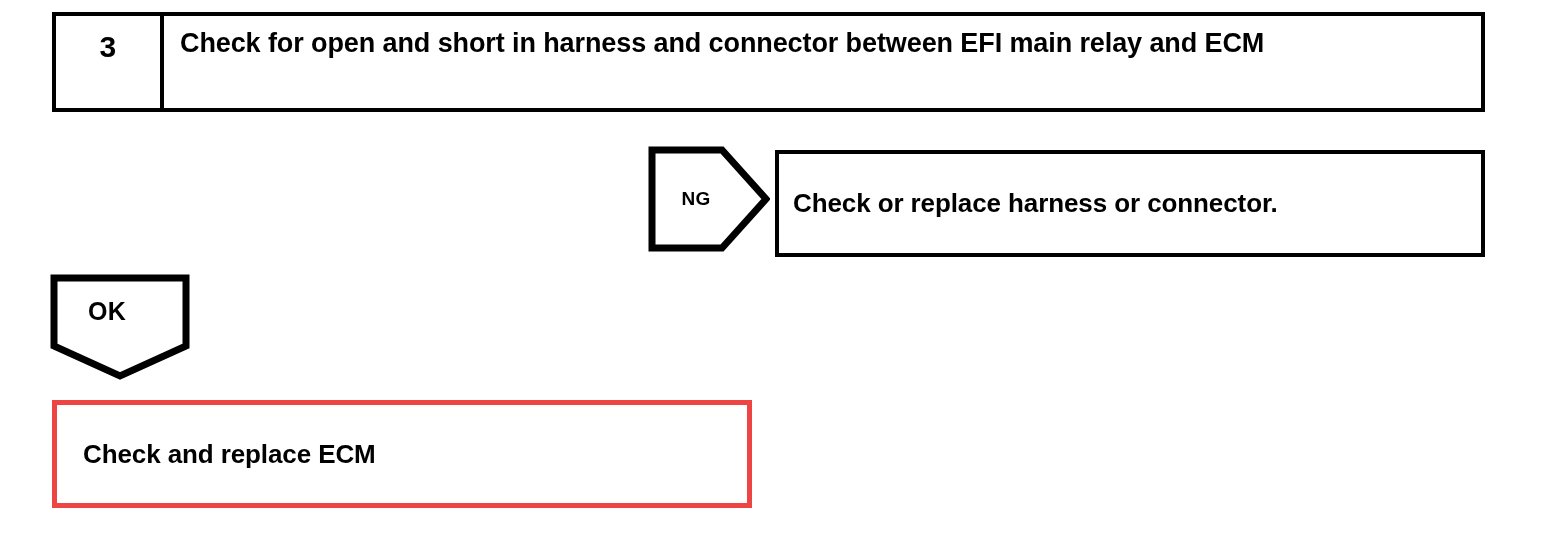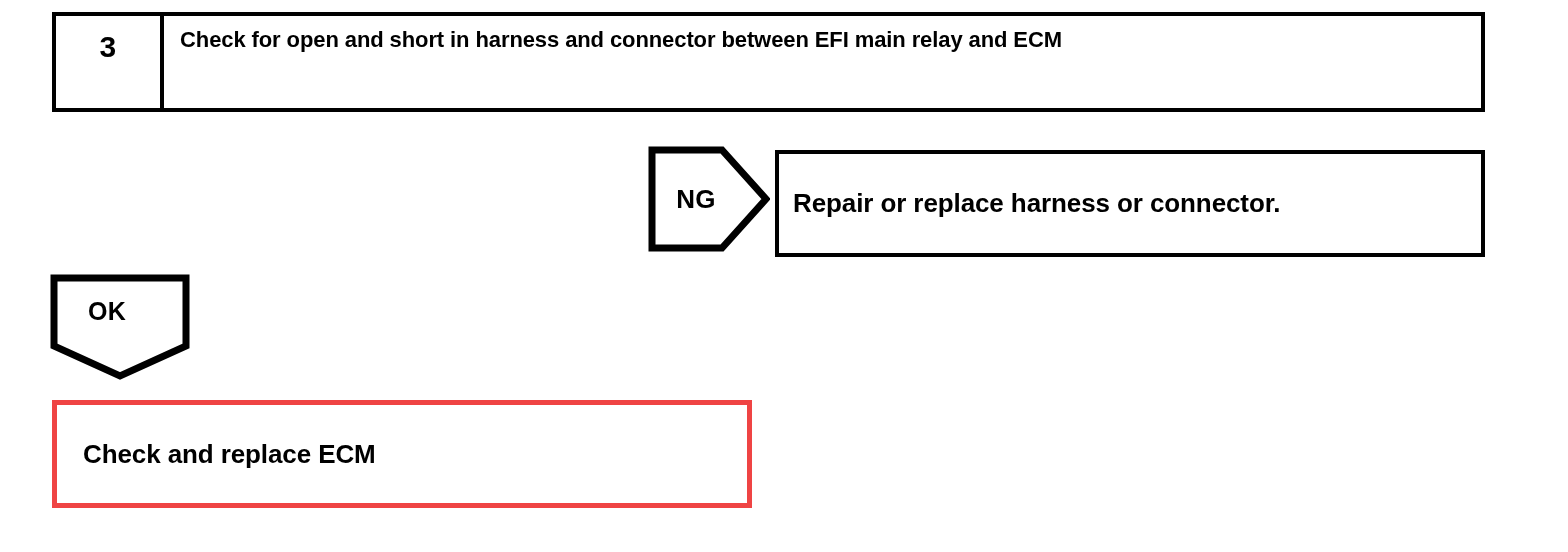--- a/index.html
+++ b/index.html
@@ -58,21 +58,21 @@
   .step-text-cell {
     position: absolute;
     left: 112px;
     top: 0;
     right: 0;
     height: 100%;
     display: flex;
     align-items: flex-start;
   }
   .step-text {
-    font-size: 22px;
+    font-size: 27px;
     font-weight: bold;
     line-height: 1.13;
     padding: 12px 14px 0 12px;
     letter-spacing: -0.1px;
   }
 
   
   .ng-arrow {
     position: absolute;
     left: 648px;
@@ -87,21 +87,21 @@
   }
   .ng-label {
     position: absolute;
     left: 0;
     top: 0;
     width: 96px;
     height: 106px;
     display: flex;
     align-items: center;
     justify-content: center;
-    font-size: 26px;
+    font-size: 19px;
     font-weight: bold;
     letter-spacing: 0.3px;
   }
 
   
   .repair-box {
     position: absolute;
     left: 775px;
     top: 150px;
     width: 710px;
@@ -181,21 +181,21 @@
   </div>
 
   <div class="ng-arrow">
     <svg viewBox="0 0 122 106" xmlns="http://www.w3.org/2000/svg" aria-hidden="true">
       <path d="M 4 4 L 74 4 L 118 53 L 74 102 L 4 102 Z" fill="#ffffff" stroke="#000000" stroke-width="7" stroke-linejoin="miter" vector-effect="non-scaling-stroke"></path>
     </svg>
     <span class="ng-label">NG</span>
   </div>
 
   <div class="repair-box">
-    <span class="repair-text">Repair or replace harness or connector.</span>
+    <span class="repair-text">Check or replace harness or connector.</span>
   </div>
 
   <div class="ok-arrow">
     <svg viewBox="0 0 140 106" xmlns="http://www.w3.org/2000/svg" aria-hidden="true">
       <path d="M 4 4 L 136 4 L 136 72 L 70 102 L 4 72 Z" fill="#ffffff" stroke="#000000" stroke-width="7" stroke-linejoin="miter" vector-effect="non-scaling-stroke"></path>
     </svg>
     <span class="ok-label">OK</span>
   </div>
 
   <div class="result-box">

